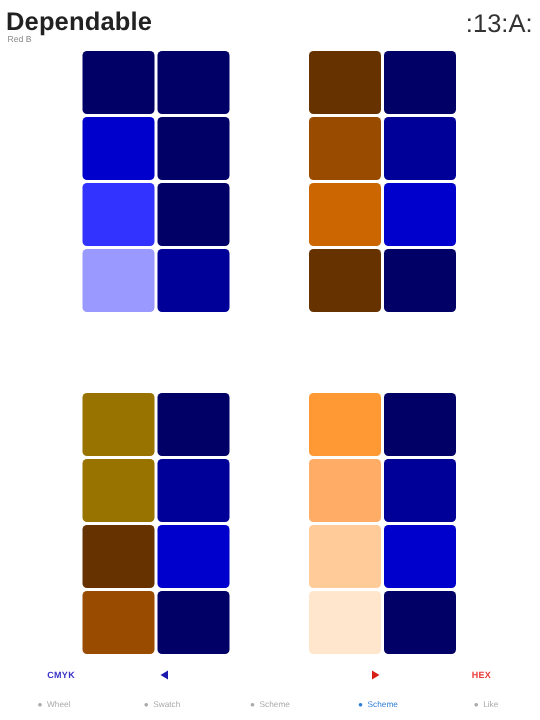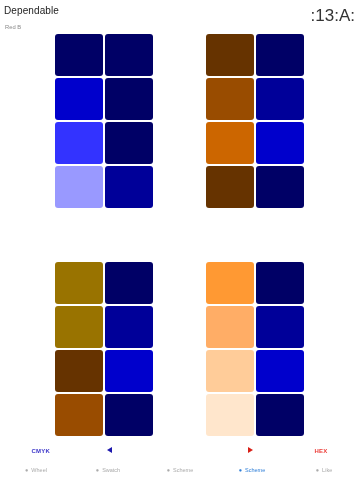--- a/index.html
+++ b/index.html
@@ -1,18 +1,18 @@
 <!DOCTYPE html>
 <html><head>
 <meta charset="utf-8">
 <style>
   html,body{margin:0;padding:0;}
   body{width:360px;height:480px;background:#fff;font-family:"Liberation Sans",sans-serif;overflow:hidden;position:relative;}
   .header{position:absolute;left:0;top:0;width:360px;height:28px;}
-  .title{position:absolute;left:4px;top:5px;font-size:10px;color:#222;letter-spacing:0.1px;}
+  .title{position:absolute;left:4px;top:5px;font-size:17px;color:#222;letter-spacing:0.1px;font-weight:bold;}
   .subtitle{position:absolute;left:5px;top:23.5px;font-size:5.8px;color:#8a8a8a;}
   .clock{position:absolute;right:5px;top:6px;font-size:17px;color:#333;}
   .grids{position:absolute;left:0;top:0;width:360px;height:480px;}
   .grid{position:absolute;display:grid;grid-template-columns:48px 48px;grid-template-rows:repeat(4,42px);gap:2px 2px;}
   .sw{border-radius:3px;}
   .bottombar{position:absolute;left:0;top:441px;width:360px;height:16px;}
   .cmyk{position:absolute;left:31.5px;top:6.5px;font-size:6px;color:#3a34c8;font-weight:bold;letter-spacing:0.2px;}
   .hex{position:absolute;left:314.5px;top:6.5px;font-size:6px;color:#ec3b36;font-weight:bold;letter-spacing:0.2px;}
   .page{position:absolute;left:0;right:0;top:4px;text-align:center;font-size:9px;color:#3c3c3c;}
   .arrowl{position:absolute;left:107px;top:6px;width:0;height:0;border-top:3px solid transparent;border-bottom:3px solid transparent;border-right:5px solid #1d18ad;}

